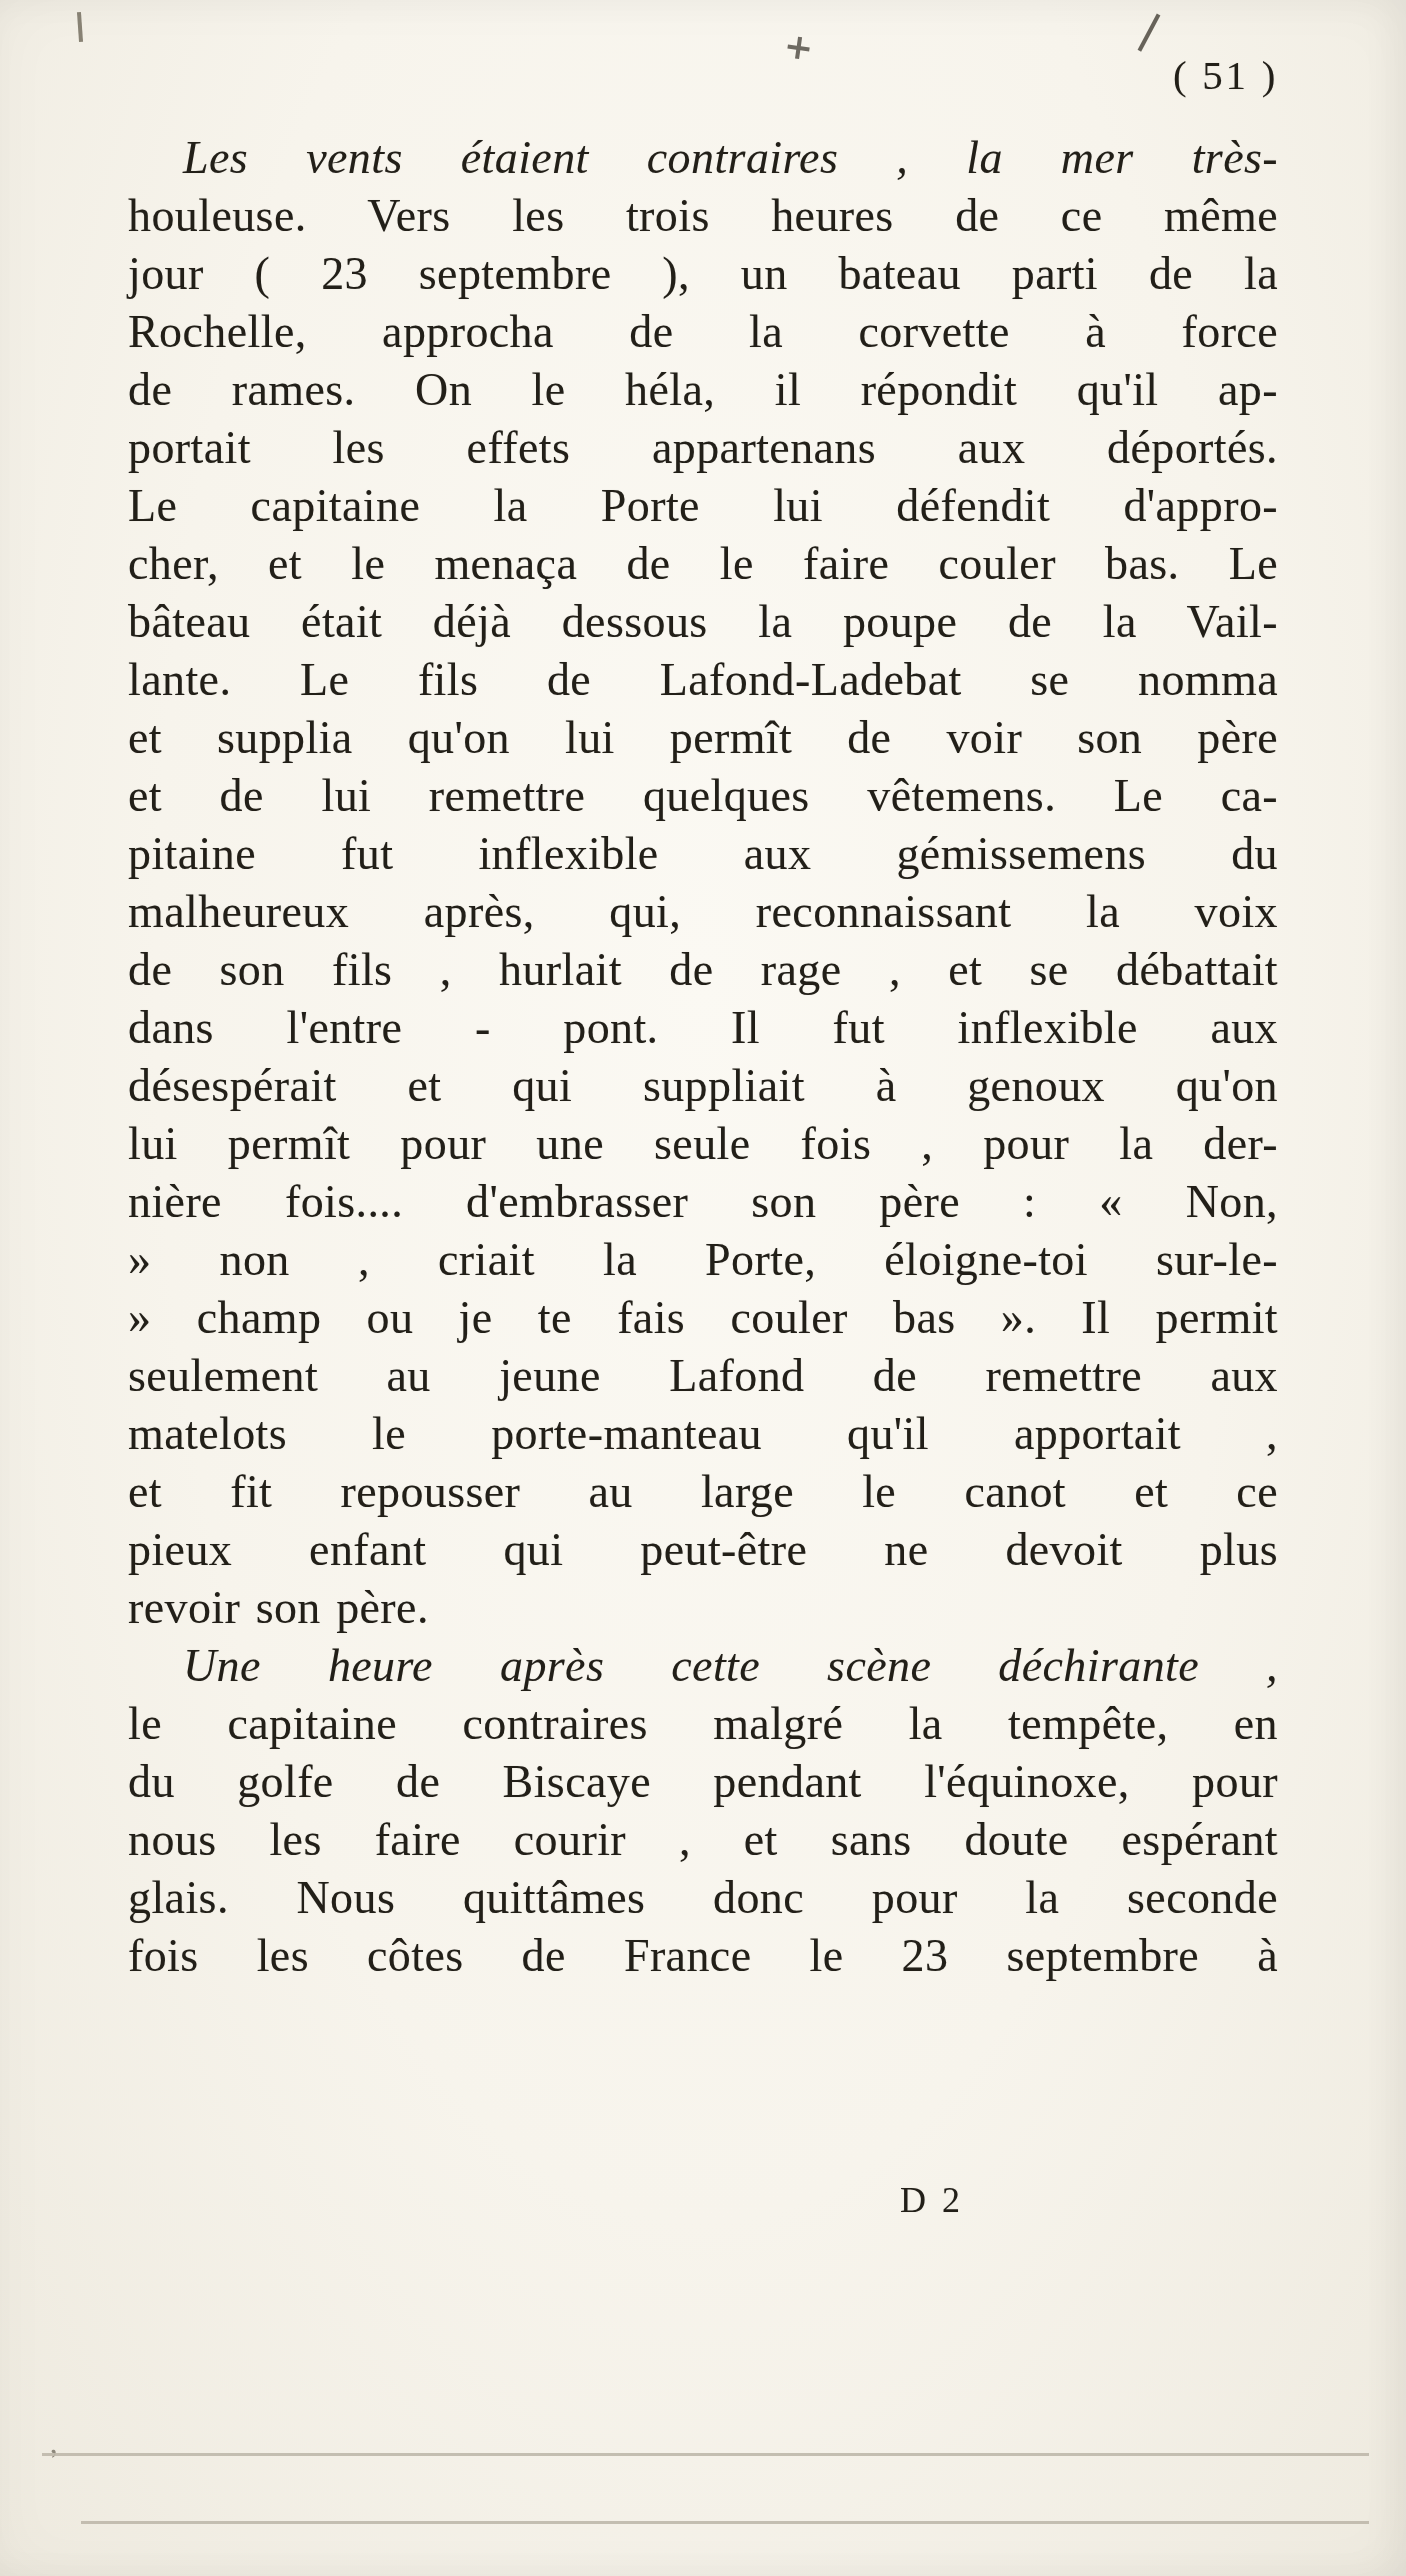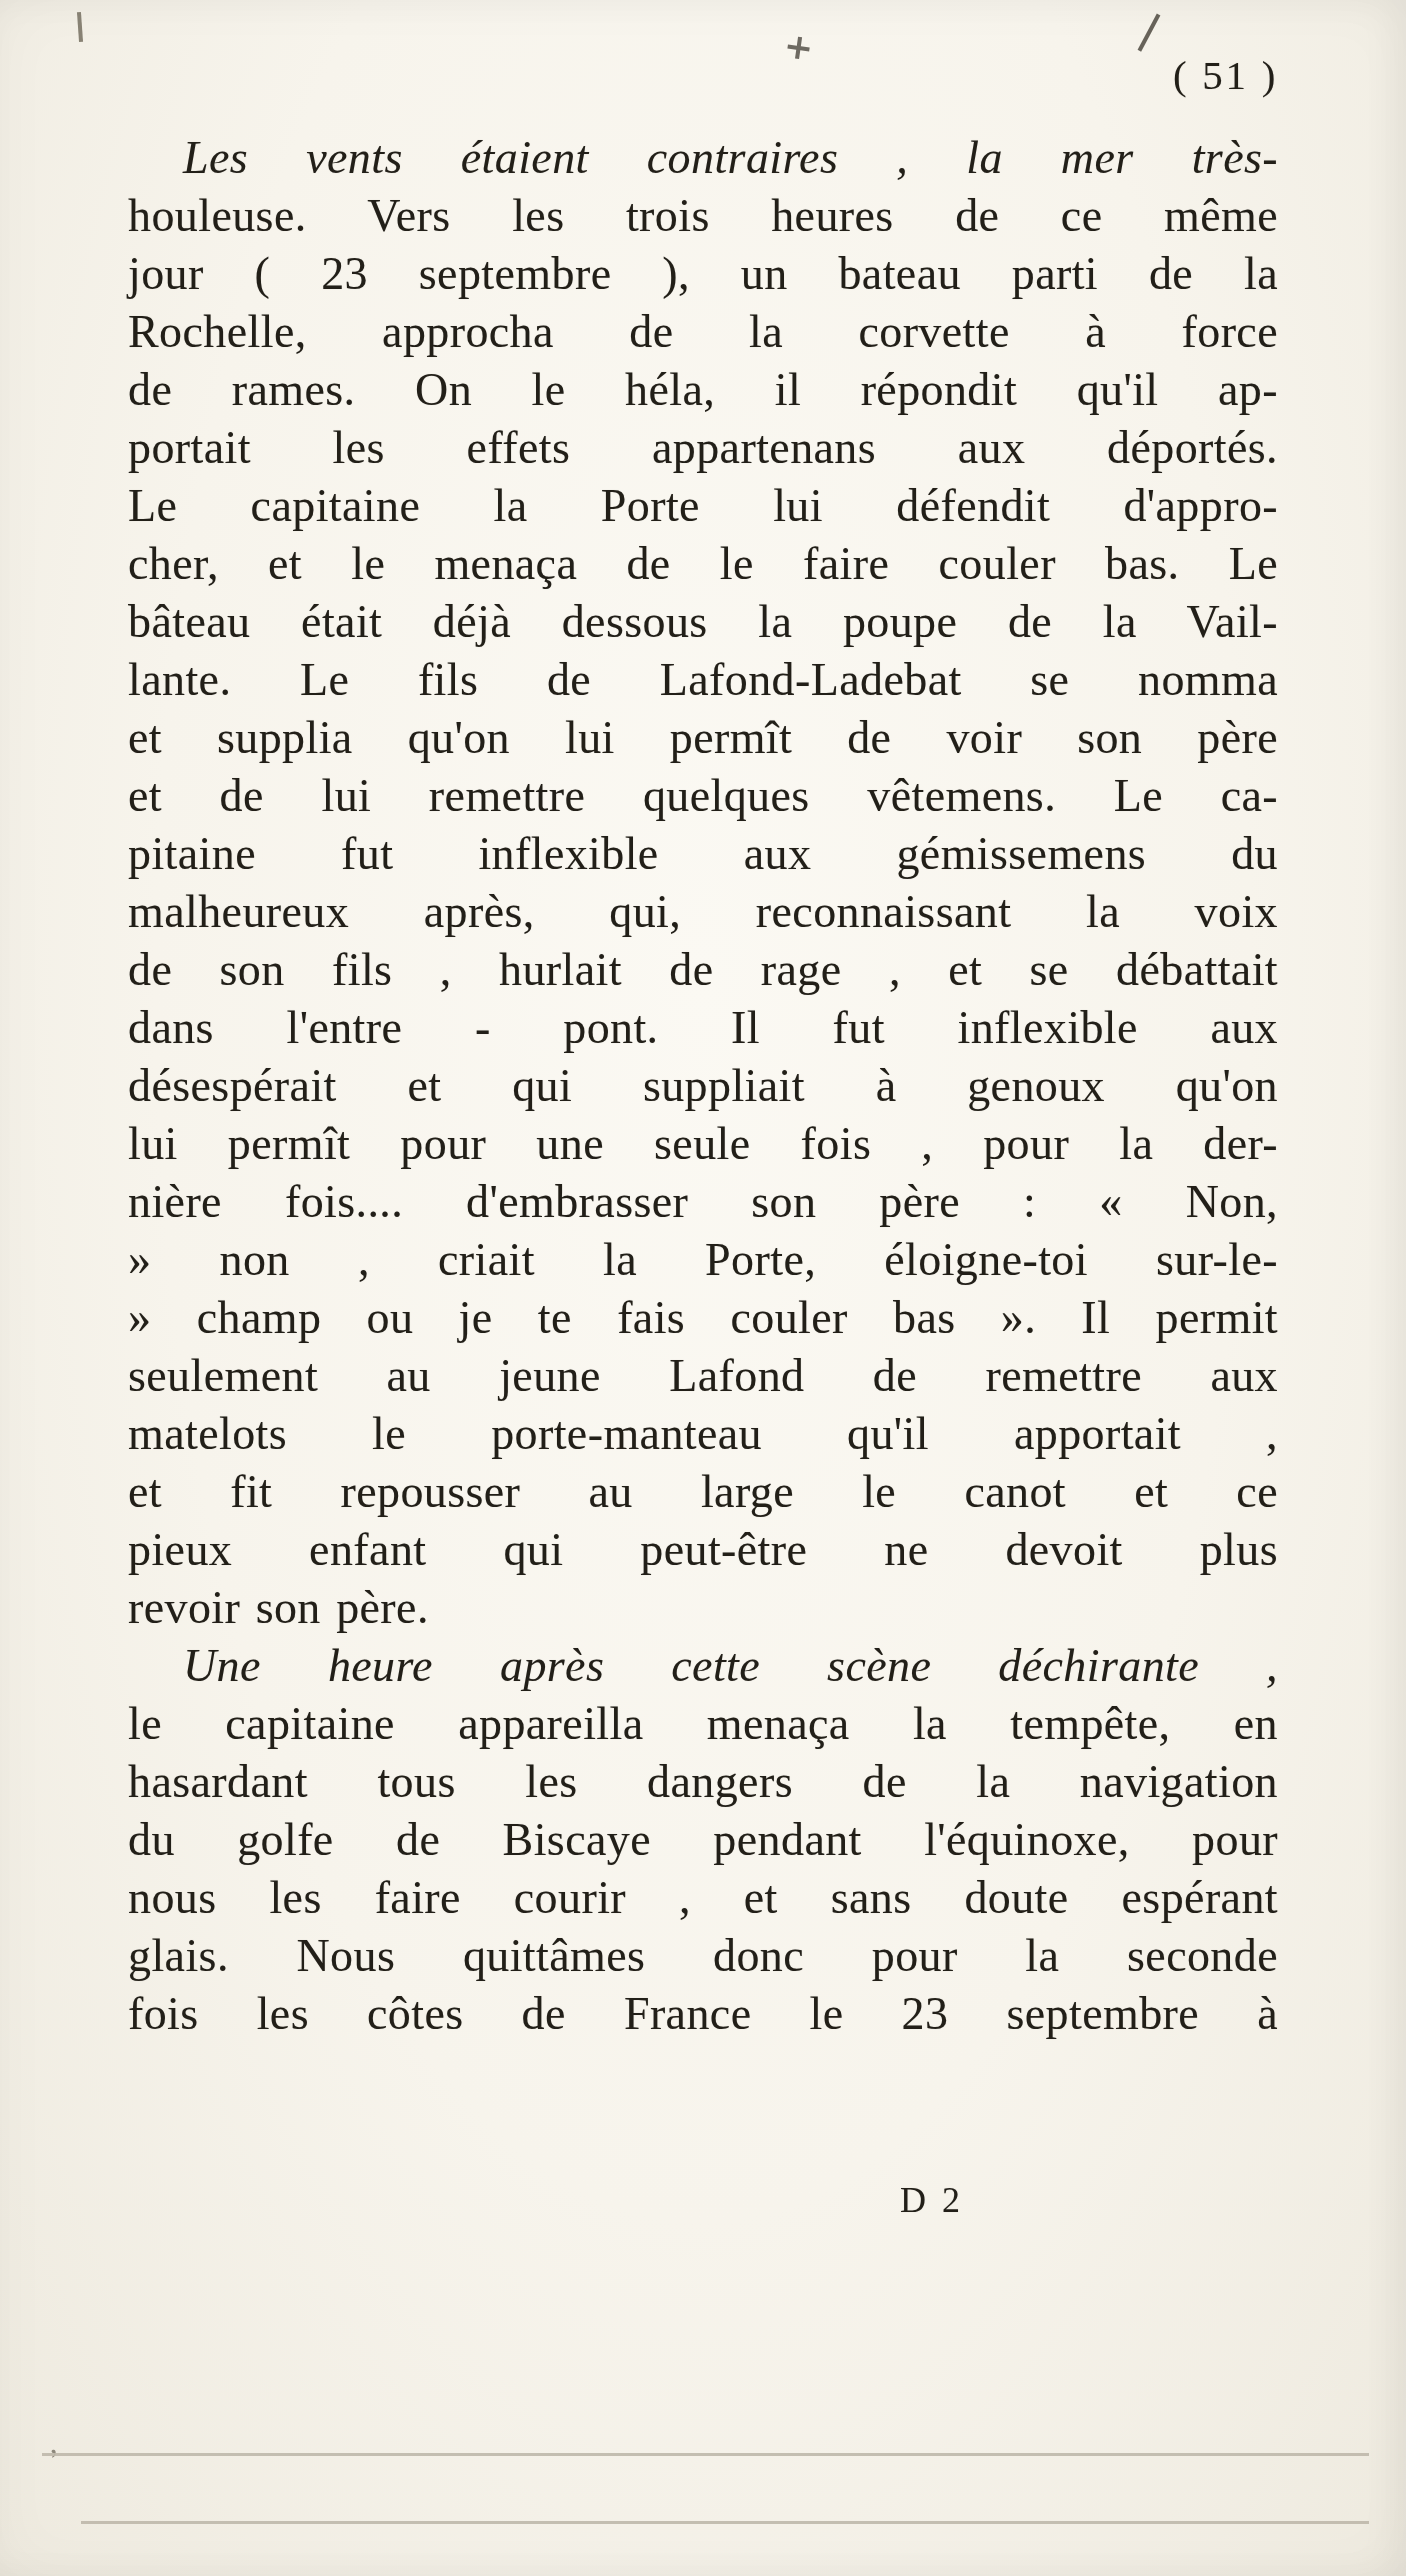--- a/index.html
+++ b/index.html
@@ -112,22 +112,21 @@
       <div class="line">lui permît pour une seule fois , pour la der-</div>
       <div class="line">nière fois.... d'embrasser son père : « Non,</div>
       <div class="line">» non , criait la Porte, éloigne-toi sur-le-</div>
       <div class="line">» champ ou je te fais couler bas ». Il permit</div>
       <div class="line">seulement au jeune Lafond de remettre aux</div>
       <div class="line">matelots le porte-manteau qu'il apportait ,</div>
       <div class="line">et fit repousser au large le canot et ce</div>
       <div class="line">pieux enfant qui peut-être ne devoit plus</div>
       <div class="line endline">revoir son père.</div>
       <div class="line indent">Une heure après cette scène déchirante ,</div>
-      <div class="line">le capitaine appareilla menaça la tempête, en</div>
-      <div class="line">hasardant tous les dangers de la navigation</div>
+      <div class="line">le capitaine contraires malgré la tempête, en</div>
       <div class="line">du golfe de Biscaye pendant l'équinoxe, pour</div>
       <div class="line">nous les faire courir , et sans doute espérant</div>
       <div class="line">glais. Nous quittâmes donc pour la seconde</div>
       <div class="line">fois les côtes de France le 23 septembre à</div>
     </div>
 
   <div class="signature">D 2</div>
 
   <span class="mark-foot">,</span>
   <div class="rule rule-1"></div>

